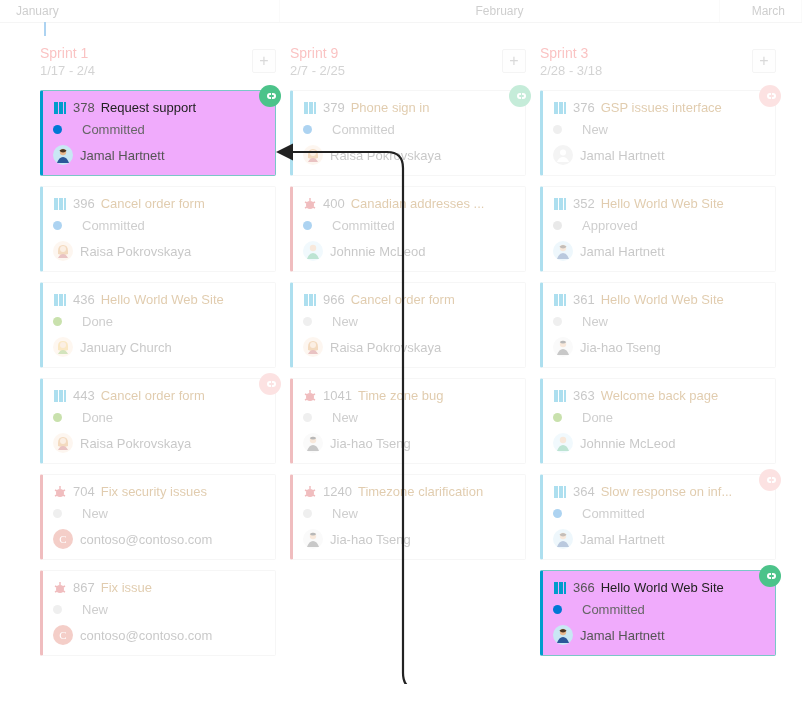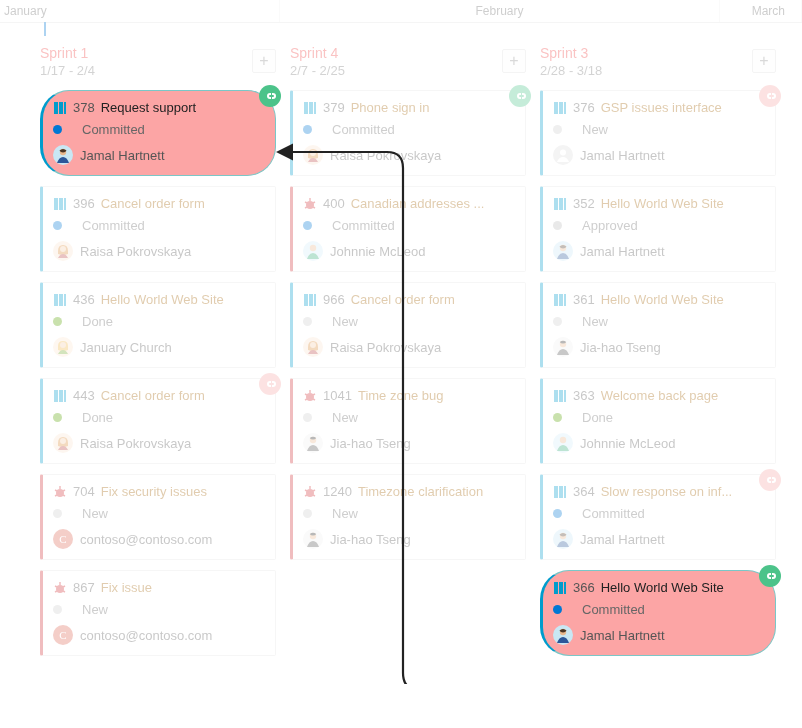--- a/index.html
+++ b/index.html
@@ -16,21 +16,21 @@
     background: rgba(255,255,255,0.68);
     z-index: 5;
     pointer-events: none;
   }
   .months {
     display:flex;
     border-bottom:1px solid #e0e0e0;
     font-size:12px;
     color:#666;
   }
-  .month { padding:4px 4px; border-right:1px solid #eee; }
+  .month { padding:4px 16px; border-right:1px solid #eee; }
   .month.jan { flex:0 0 280px; }
   .month.feb { flex:0 0 440px; text-align:center; }
   .month.mar { flex:1; text-align:right; padding-right:16px;}
   .today-tick { position:absolute; top:22px; left:44px; width:2px; height:14px; background:#0078d4; z-index:2;}
   .board {
     display:flex;
     gap:14px;
     padding:22px 26px 18px 40px;
   }
   .sprint { flex:1; min-width:0; }
@@ -53,26 +53,25 @@
     background:#fff;
     border:1px solid #e3e3e3;
     border-left:3px solid #009ccc;
     border-radius:2px;
     margin-bottom:10px;
     padding:9px 10px 10px 10px;
     position:relative;
   }
   .card.bug { border-left-color:#d13438; }
   .card.highlighted {
-    background:#fca5a5;
+    background:#f0abfc;
     border-color:#7ac7c7;
     border-left:3px solid #009ccc;
     z-index:10;
     position:relative;
-    border-radius:29px;
   }
   .card-row1 { display:flex; align-items:center; gap:6px; color:#555; }
   .type-icon { width:14px; height:14px; flex-shrink:0; }
   .id { color:#555; font-weight:400; }
   .title { color:#a16207; white-space:nowrap; overflow:hidden; text-overflow:ellipsis; }
   .card.highlighted .title { color:#222; font-weight:400;}
   .card-row-state { display:flex; align-items:center; gap:20px; margin-top:7px; color:#666;}
   .state-dot { width:9px; height:9px; border-radius:50%; background:#ccc; flex-shrink:0;}
   .state-dot.committed { background:#0078d4; }
   .state-dot.done { background:#57a300; }
@@ -309,21 +308,21 @@
                 <use href="#av-c"></use>
               </svg>
             </span>
         <span>contoso@contoso.com</span>
       </div>
         </div>
       </div>
   </div>
   <div class="sprint">
     <div class="sprint-header">
-      <div class="sprint-title">Sprint 4</div>
+      <div class="sprint-title">Sprint 9</div>
       <div class="sprint-dates">2/7 - 2/25</div>
       <div class="add-btn">+</div>
     </div>
     <div id="list-s2">
         <div class="card  ">
       <div class="link-badge green">
             <svg width="14" height="14" viewBox="0 0 14 14">
               <use href="#link-icon"></use>
             </svg>
           </div>

